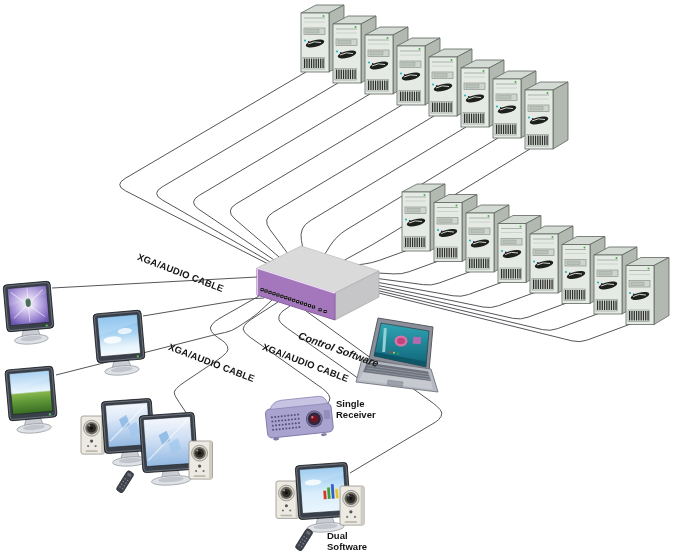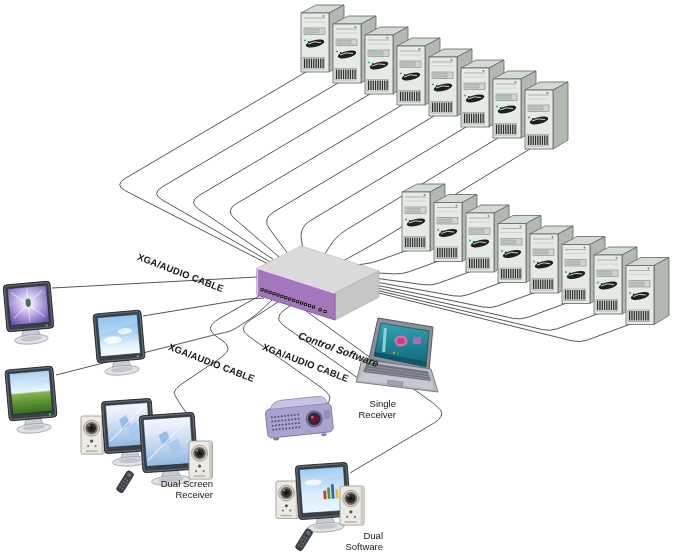--- a/index.html
+++ b/index.html
@@ -2,21 +2,21 @@
 <html><head>
 <meta charset="utf-8">
 <style>
   html,body{margin:0;padding:0;background:#fff;}
   .stage{position:relative;width:678px;height:557px;background:#fff;overflow:hidden;
          font-family:"Liberation Sans",sans-serif;}
   .stage svg{position:absolute;left:0;top:0;}
   .lbl{position:absolute;font-size:9.5px;font-weight:bold;color:#141414;white-space:nowrap;}
   .lbl.rot{transform-origin:0 0;transform:rotate(21deg);letter-spacing:.15px;}
   .lbl.ital{font-style:italic;font-size:10.5px;transform-origin:0 0;transform:rotate(20deg);}
-  .lbl.center{white-space:normal;text-align:right;line-height:1.15;font-weight:normal;}
+  .lbl.center{white-space:normal;text-align:left;line-height:1.15;font-weight:bold;}
 </style>
 </head>
 <body>
 
 <div class="stage">
   <svg id="scene" width="678" height="557" viewBox="0 0 678 557">
   <defs>
     <g id="tower">
       <polygon points="1,11 16,3 44,3 29,11" fill="#d3d9d3" stroke="#5f6660" stroke-width="0.8"></polygon>
       <polygon points="29,11 44,3 44,61 29,70" fill="#b1b9b1" stroke="#5f6660" stroke-width="0.8"></polygon>
@@ -384,15 +384,14 @@
           <circle cx="5.2" cy="18.6" r="0.7" fill="#8a8e98"></circle>
         </g>
       </g>
     </svg>
 
   <div class="lbl rot" style="left:140px;top:251px">XGA/AUDIO CABLE</div>
   <div class="lbl rot" style="left:171px;top:341px">XGA/AUDIO CABLE</div>
   <div class="lbl rot" style="left:265px;top:341px">XGA/AUDIO CABLE</div>
   <div class="lbl ital" style="left:301px;top:329px">Control Software</div>
   <div class="lbl center" style="left:336px;top:399px;width:60px">Single Receiver</div>
-  <div class="lbl center" style="left:143px;top:479px;width:70px">Dual Screen Receiver</div>
   <div class="lbl center" style="left:327px;top:531px;width:56px">Dual Software</div>
 </div>
 
 </body></html>

